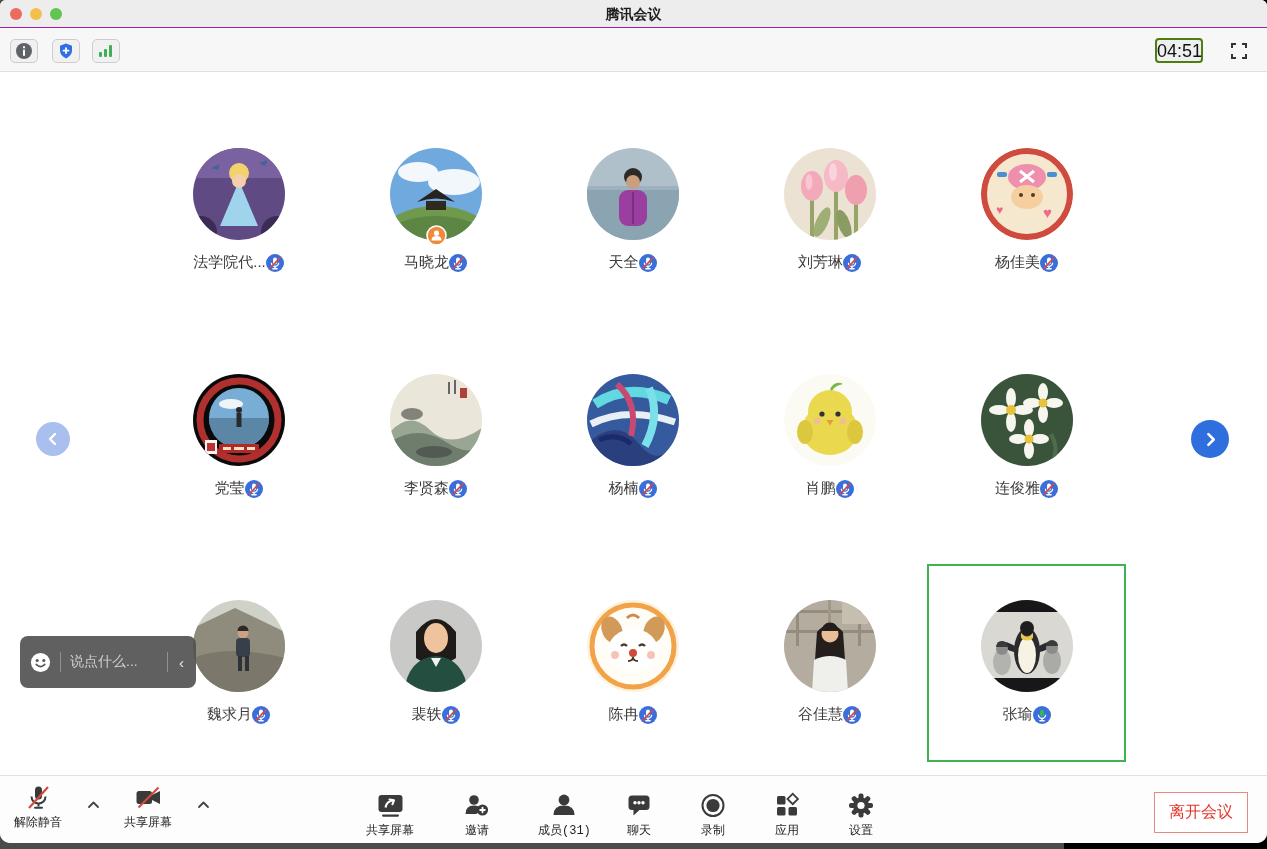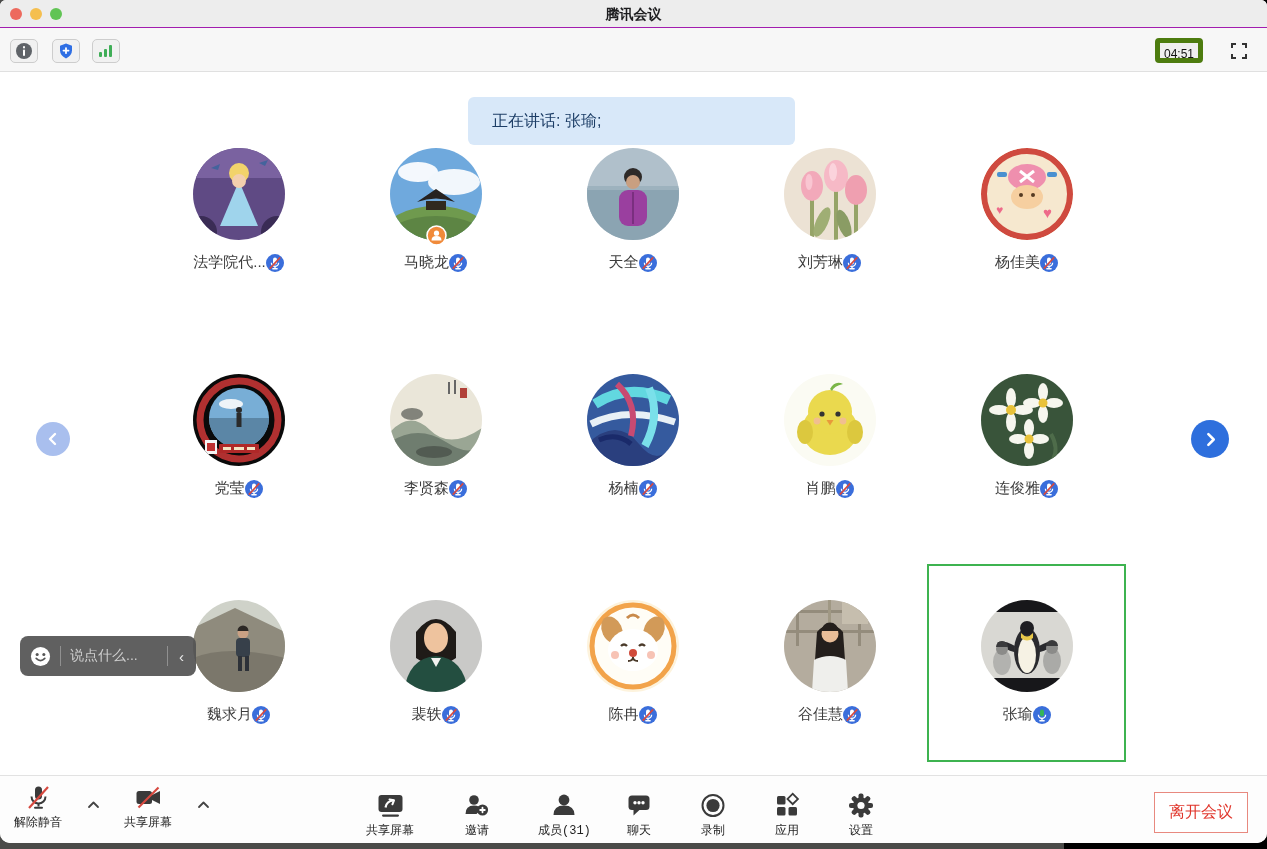--- a/index.html
+++ b/index.html
@@ -21,22 +21,22 @@
   .tl.green { left:50px; background:#61c454; }
   .win-title { position:absolute; left:0; right:0; top:0; height:28px; line-height:28px;
     text-align:center; font-size:14px; font-weight:bold; color:#1d1d1f; }
 
   
   .toolbar { position:absolute; left:0; top:28px; right:0; height:44px; background:#f7f7f7;
     border-bottom:1px solid #e0e0e0; }
   .tb-btn { position:absolute; top:11px; width:28px; height:24px; border:1px solid #cdcdcd;
     border-radius:5px; background:#f1f1f1; display:flex; align-items:center; justify-content:center; }
   .timer { position:absolute; top:10px; right:64px; width:48px; height:25px; line-height:23px;
-    text-align:center; border:5px solid #4d7c0f; border-radius:4px; background:#efefef;
-    font-size:12px; color:#111; }
+    text-align:center; border:2px solid #4d7c0f; border-radius:4px; background:#efefef;
+    font-size:18px; color:#111; }
   .fs-btn { position:absolute; top:12px; right:17px; width:22px; height:22px;
     display:flex; align-items:center; justify-content:center; }
 
   
   .main { position:absolute; left:0; top:72px; right:0; height:703px; background:#fff; }
   .banner { position:absolute; left:468px; top:25px; width:327px; height:48px;
     background:var(--banner-bg,#d8e8f9); border-radius:6px; line-height:48px;
     padding-left:24px; font-size:16px; color:var(--banner-text,#1c3d66); z-index:6; }
 
   .grid { position:absolute; left:140px; top:41px; width:986px; }
@@ -51,21 +51,21 @@
   .name-row { margin-top:13px; display:flex; align-items:center; gap:0; }
   .pname { font-size:15px; color:#3c3c3c; }
   .mic-badge { width:18px; height:18px; display:block; }
 
   .nav-arrow { position:absolute; border-radius:50%; display:flex; align-items:center;
     justify-content:center; z-index:7; }
   .nav-left { left:36px; top:350px; width:34px; height:34px; background:var(--nav-left,#a9bfee); }
   .nav-right { left:1191px; top:348px; width:38px; height:38px; background:var(--nav-right,#2e6fdd); }
 
   
-  .chatbox { position:absolute; left:20px; top:564px; width:176px; height:40px;
+  .chatbox { position:absolute; left:20px; top:564px; width:176px; height:52px;
     background:rgba(82,82,82,0.92); border-radius:8px; display:flex; align-items:center;
     z-index:8; padding:0 10px; }
   .chat-divider { width:1px; height:20px; background:rgba(255,255,255,0.30); margin:0 9px; }
   .chat-placeholder { color:#cfcfcf; font-size:14px; flex:1; }
   .chat-collapse { color:#ececec; font-size:15px; padding:0 2px; }
 
   
   .bottombar { position:absolute; left:0; top:775px; right:0; height:68px; background:#fdfdfd;
     border-top:1px solid #e2e2e2; }
   .bb-left { position:absolute; left:14px; top:8px; display:flex; gap:24px; }
@@ -122,21 +122,20 @@
           <path d="M2 6 V2 H6"></path>
             <path d="M12 2 H16 V6"></path>
           <path d="M16 12 V16 H12"></path>
             <path d="M6 16 H2 V12"></path>
         </g>
       </svg>
     </div>
   </div>
 
   <div class="main">
-    <div class="banner">正在讲话: 张瑜;</div>
     <div class="grid" id="grid">
         <div class="row">
           <div class="tile">
             <div class="avatar-wrap">
               <div class="avatar">
                 <svg viewBox="0 0 92 92">
                   <rect width="92" height="92" fill="#5f4a84"></rect>
                   <rect width="92" height="30" fill="#7a62a0"></rect>
                   <circle cx="8" cy="84" r="16" fill="#3a2c55"></circle>
                   <circle cx="84" cy="84" r="16" fill="#3a2c55"></circle>

